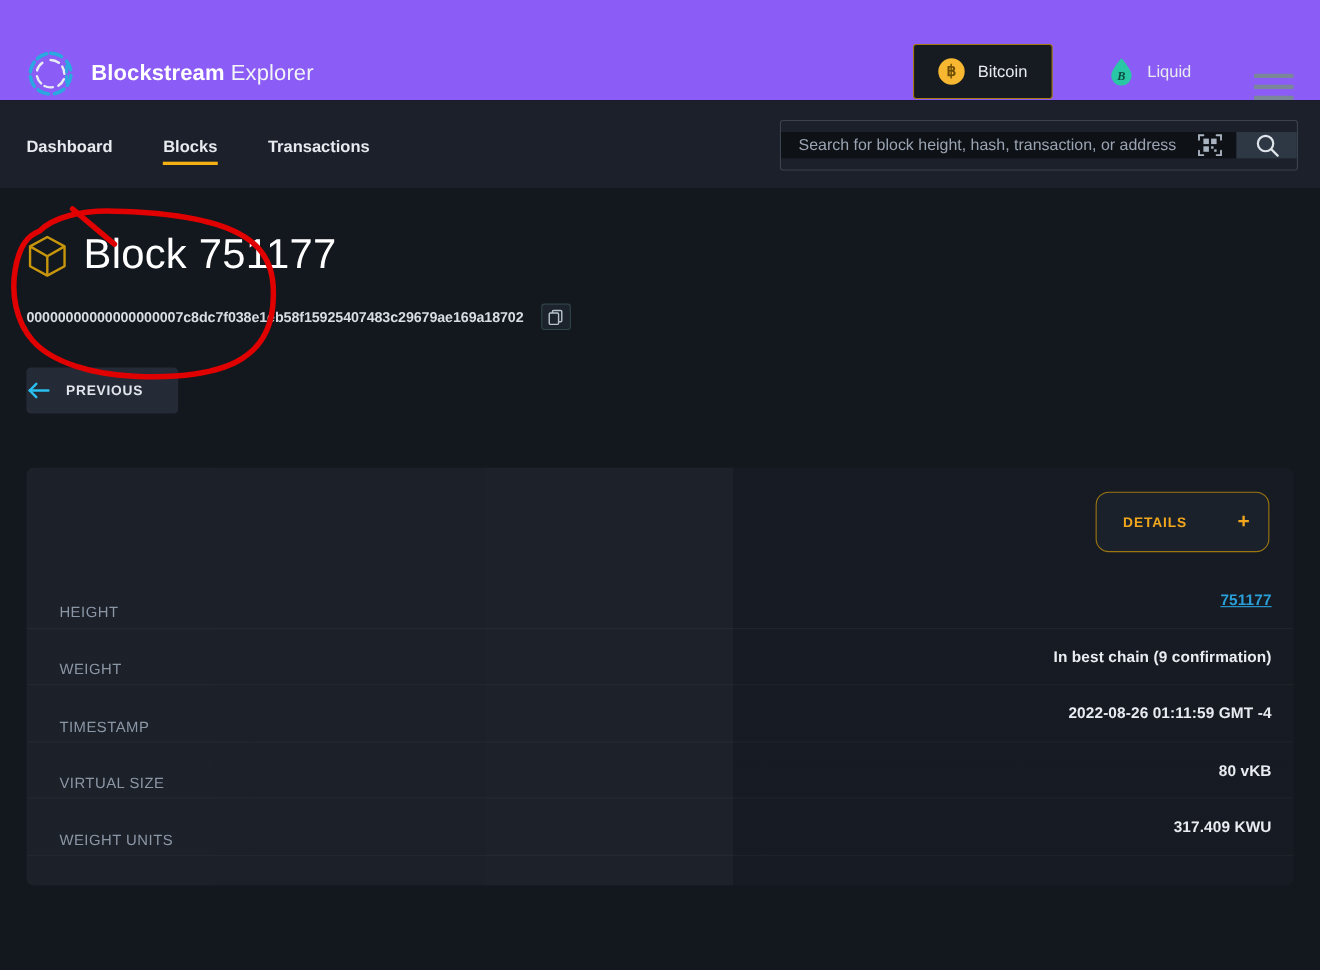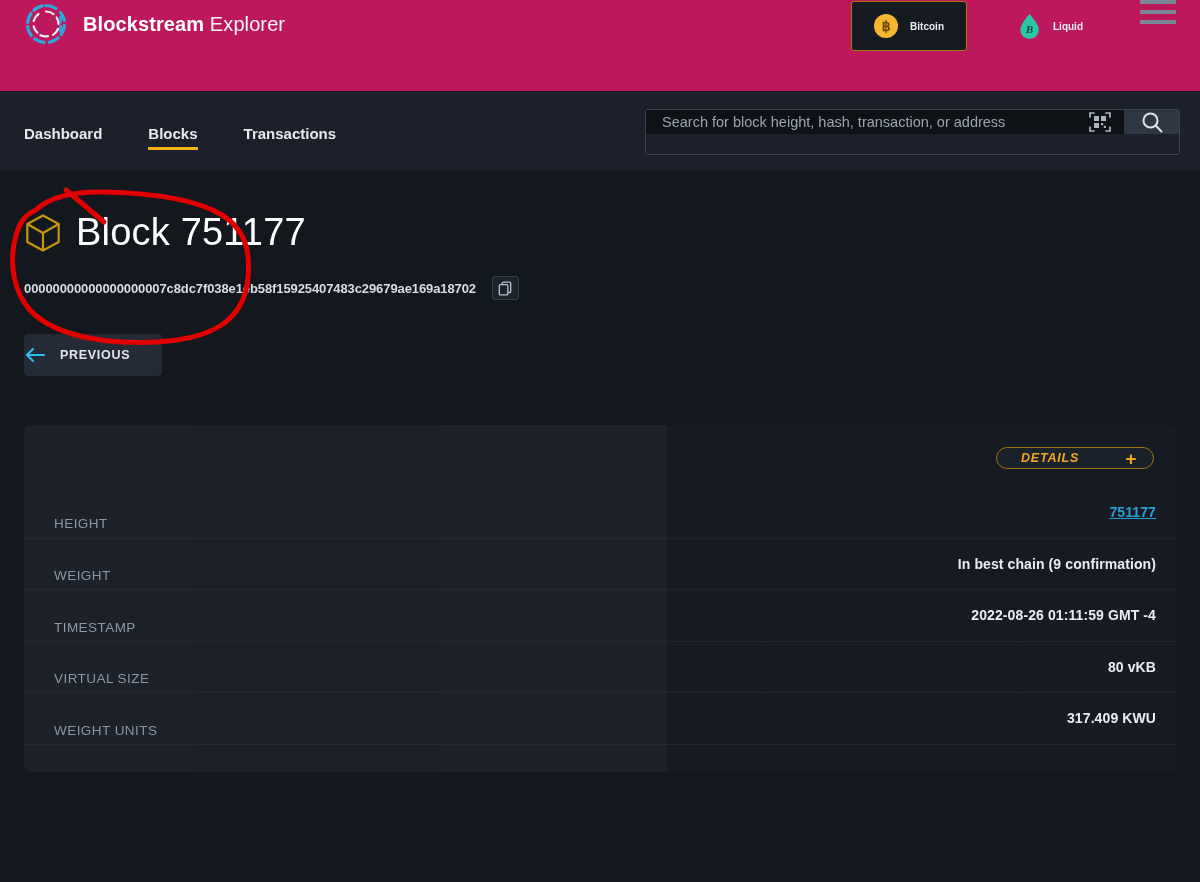--- a/index.html
+++ b/index.html
@@ -7,22 +7,22 @@
     width: 1200px; height: 882px;
     background: #13171e;
     font-family: "Liberation Sans", sans-serif;
     overflow: hidden;
   }
 
   
   .topbar {
     position: relative;
     height: 92px;
-    background: #be185d;
-    display: flex; align-items: flex-start;
+    background: #8b5cf6;
+    display: flex; align-items: flex-end;
     padding: 0 24px 0 22px;
     border-bottom: 1px solid #0f1319;
   }
   .brand { display: flex; align-items: center; gap: 13px; }
   .logo-mark { width: 48px; height: 48px; display: block; }
   .brand-text {
     font-size: 20px; color: #ffffff; letter-spacing: .1px;
     white-space: nowrap;
   }
   .brand-text b { font-weight: bold; }
@@ -34,21 +34,21 @@
   }
   .net-btn {
     display: flex; align-items: center; gap: 12px;
     padding: 12px 22px;
     border: 1px solid transparent;
     border-radius: 3px;
     background: transparent;
     cursor: pointer;
   }
   .net-btn.active { border-color: #a2790a; background: #161a21; }
-  .net-label { font-size: 10px; font-weight: bold; color: #e8ebef; }
+  .net-label { font-size: 15px; font-weight: normal; color: #e8ebef; }
   .coin-btc {
     width: 24px; height: 24px; border-radius: 50%;
     background: #f7b731;
     display: flex; align-items: center; justify-content: center;
     color: #6b4a03; font-size: 14px; font-weight: bold;
     font-family: "Liberation Serif", serif;
   }
   .coin-liq { width: 23px; height: 26px; display: block; }
 
   .hamburger {
@@ -76,22 +76,22 @@
     padding-top: 4px;
   }
   .nav-link.active::after {
     content: ""; position: absolute;
     left: 0; right: 0; bottom: 21px; height: 3px;
     background: #f5b014;
   }
 
   .search-wrap {
     margin-left: auto;
-    display: flex; align-items: flex-start;
-    width: 535px; height: 46px;
+    display: flex; align-items: center;
+    width: 471px; height: 46px;
     border: 1px solid #3b434f;
     border-radius: 3px;
     overflow: hidden;
   }
   .search-field {
     flex: 1;
     display: flex; align-items: center;
     background: #0e1116;
     padding: 0 12px 0 16px;
   }
@@ -165,27 +165,26 @@
       rgba(255,255,255,.014) 36.2% 55.8%,
       rgba(0,0,0,.10) 55.8% 100%);
     pointer-events: none;
   }
   .card-head {
     display: flex; justify-content: flex-end;
     padding: 22px 22px 0 0;
     position: relative; z-index: 2;
   }
   .details-btn {
-    width: 158px; height: 22px;
+    width: 158px; height: 55px;
     border: 1px solid #9c7611; border-radius: 12px;
     background: #1b212b;
     display: flex; align-items: center; justify-content: space-between;
     padding: 0 17px 0 24px;
     cursor: pointer;
-    font-style: italic;
   }
   .details-btn .lbl {
     font-size: 12.5px; font-weight: bold; color: #f0a71c; letter-spacing: .8px;
   }
   .details-btn .plus { font-size: 19px; color: #f0a71c; line-height: 1; font-weight: bold; }
 
   .rows { position: relative; z-index: 2; margin-top: 17px; }
   .row {
     display: flex; align-items: center; justify-content: space-between;
     height: 51.5px;

